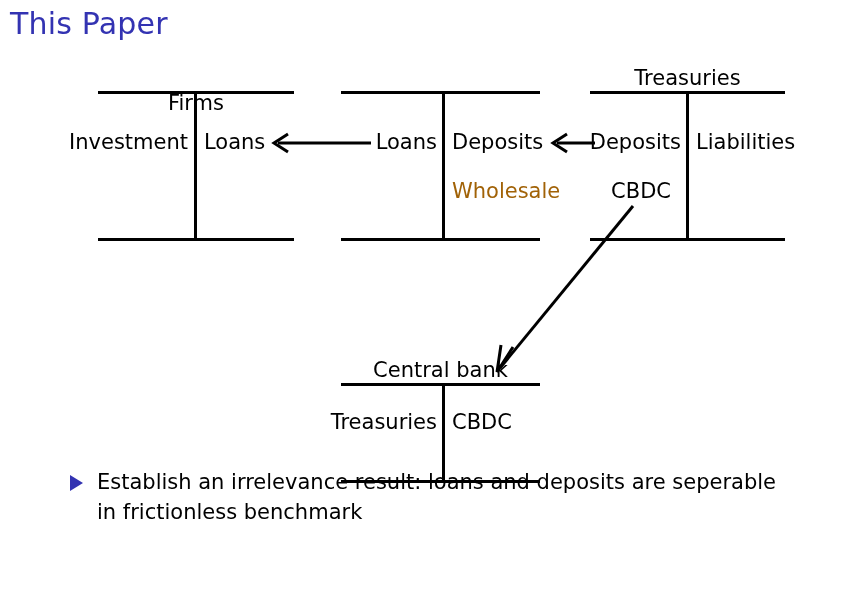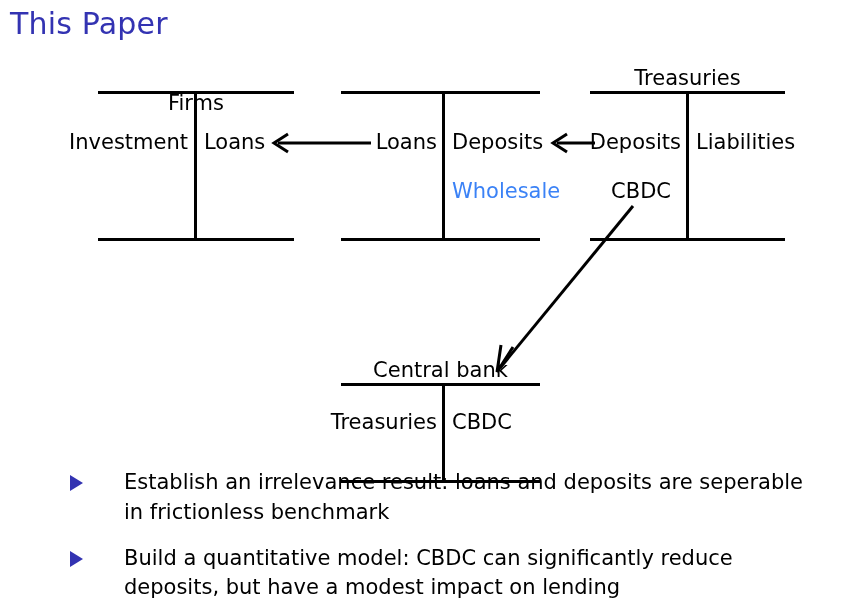--- a/index.html
+++ b/index.html
@@ -61,21 +61,21 @@
     background: #000000;
   }
   .t-cell {
     position: absolute;
     font-size: 21px;
     color: #000000;
     white-space: nowrap;
   }
   .t-cell.left  { text-align: right; }
   .t-cell.right { text-align: left; }
-  .t-cell.red   { color: #3b82f6; }
+  .t-cell.red   { color: #a16207; }
 
   svg.arrows {
     position: absolute;
     left: 0;
     top: 0;
     width: 865px;
     height: 465px;
     overflow: visible;
   }
 
@@ -86,21 +86,20 @@
     top: 468px;
     width: 865px;
   }
   .bullet-row {
     position: relative;
     display: flex;
     align-items: flex-start;
     margin-bottom: 16px;
     padding-left: 70px;
     padding-right: 25px;
-    gap: 27px;
   }
   .bullet-marker {
     flex: 0 0 auto;
     width: 0;
     height: 0;
     border-left: 13px solid #3333b2;
     border-top: 8px solid transparent;
     border-bottom: 8px solid transparent;
     margin-top: 7px;
     margin-right: 14px;
@@ -171,19 +170,15 @@
         <polyline points="513,347 497,372 501,345" stroke-linejoin="miter" stroke-linecap="butt"></polyline>
       </g>
     </svg>
   </div>
 
   <div id="bullets">
     <div class="bullet-row">
       <span class="bullet-marker"></span>
       <span class="bullet-text">Establish an irrelevance result: loans and deposits are seperable in frictionless benchmark</span>
     </div>
-    <div class="bullet-row">
-      <span class="bullet-marker"></span>
-      <span class="bullet-text">Build a quantitative model: CBDC can significantly reduce deposits, but have a modest impact on lending</span>
-    </div>
   </div>
 
 </div>
 
 </body></html>

